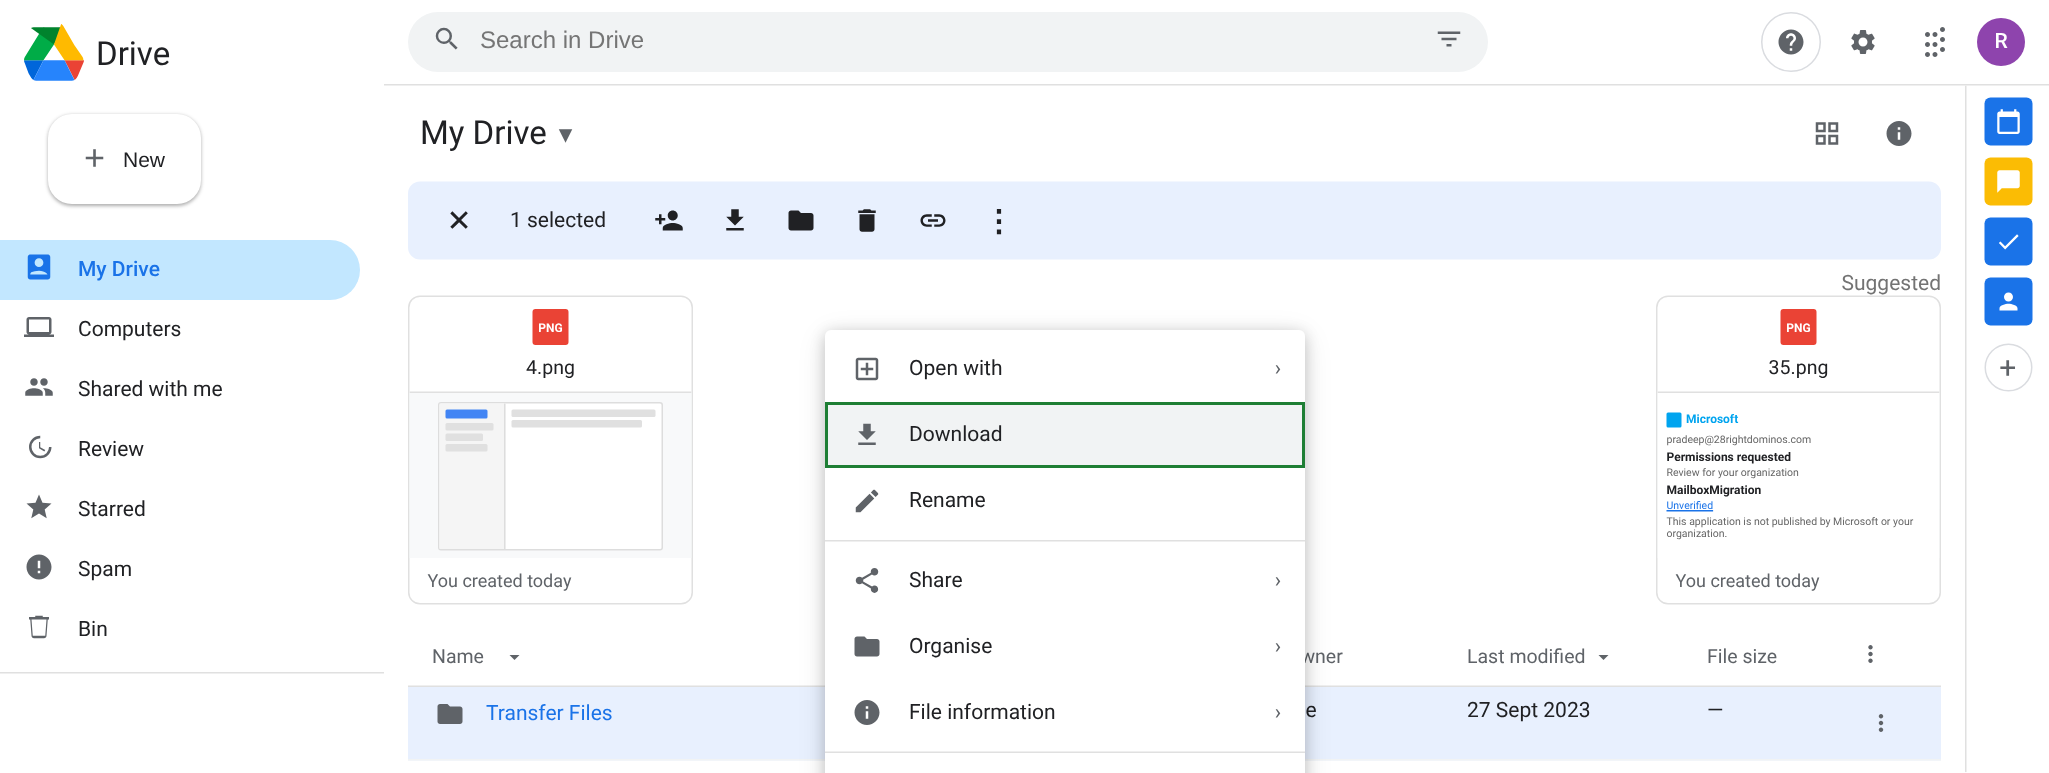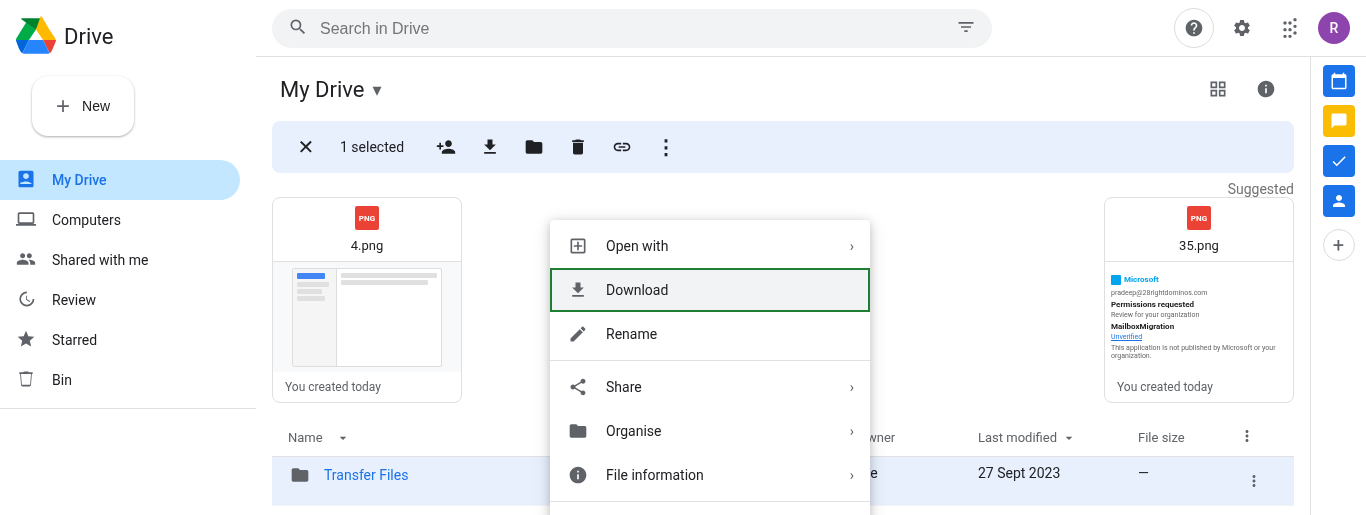--- a/index.html
+++ b/index.html
@@ -148,20 +148,28 @@
 
       <div class="sidebar-item">
         <span style="color:#5f6368;">
           <svg width="20" height="20" viewBox="0 0 24 24" fill="#5f6368">
             <path d="M12 17.27L18.18 21l-1.64-7.03L22 9.24l-7.19-.61L12 2 9.19 8.63 2 9.24l5.46 4.73L5.82 21z"></path>
           </svg>
         </span>
         <span>Starred</span>
       </div>
 
+      <div class="sidebar-item">
+        <span style="color:#5f6368;">
+          <svg width="20" height="20" viewBox="0 0 24 24" fill="#5f6368">
+            <path d="M12 2C6.48 2 2 6.48 2 12s4.48 10 10 10 10-4.48 10-10S17.52 2 12 2zm1 15h-2v-2h2v2zm0-4h-2V7h2v6z"></path>
+          </svg>
+        </span>
+        <span>Spam</span>
+      </div>
 
       <div class="sidebar-item">
         <span style="color:#5f6368;">
           <svg width="20" height="20" viewBox="0 0 24 24" fill="#5f6368">
             <path d="M15 4V3H9v1H4v2h1l1 13c0 1.1.9 2 2 2h8c1.1 0 2-.9 2-2l1-13h1V4h-5zm3 2l-1 13H7L6 6h12z"></path>
           </svg>
         </span>
         <span>Bin</span>
       </div>
       <div class="sidebar-divider"></div>

